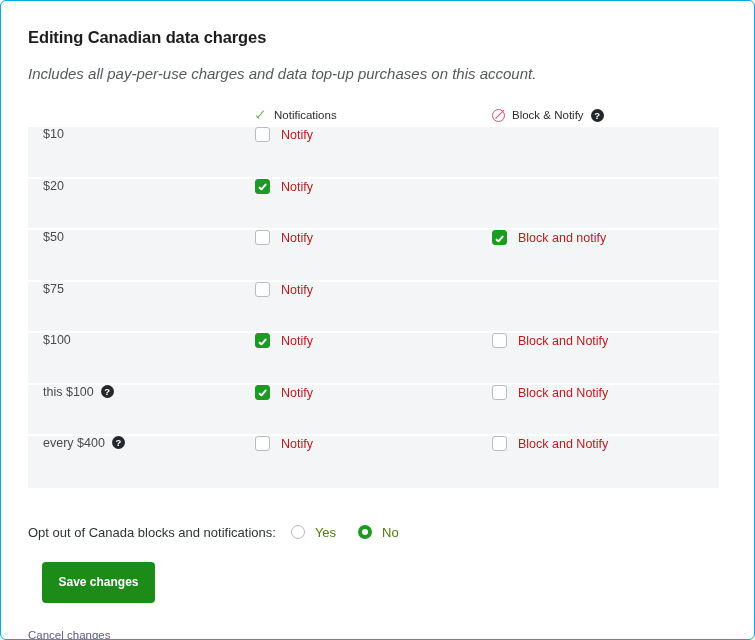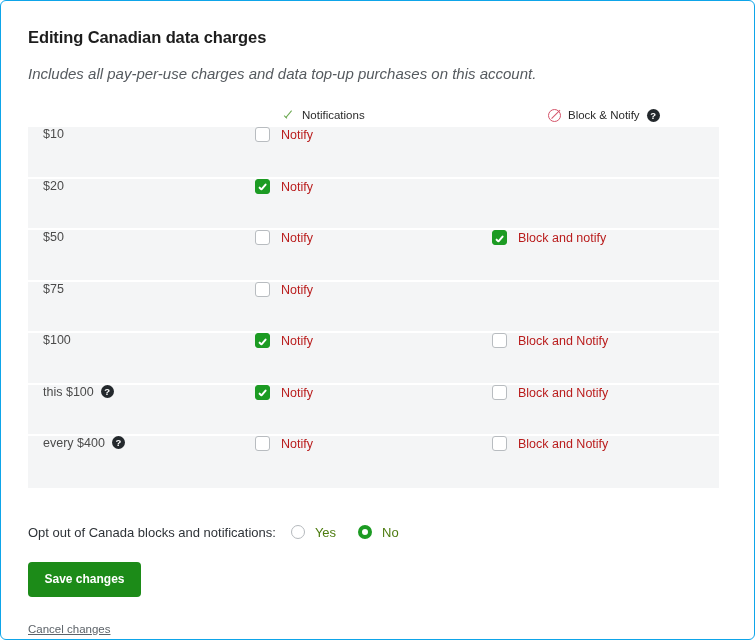--- a/index.html
+++ b/index.html
@@ -47,21 +47,20 @@
   .table {
     margin-top: 21px;
     width: 691px;
   }
 
   .thead {
     display: flex;
     align-items: center;
     height: 24px;
     padding-left: 0;
-    gap: 28px;
   }
 
   .col-amount   { width: 212px; flex: 0 0 212px; }
   .col-notify   { width: 242px; flex: 0 0 242px; }
   .col-block    { width: 237px; flex: 0 0 237px; }
 
   .th {
     display: flex;
     align-items: center;
     font-size: 11.5px;
@@ -231,30 +230,31 @@
   .radio-text {
     font-size: 13px;
     color: #4d7c0f;
     margin-left: 10px;
   }
 
   
   .btn-save {
     margin-top: 22px;
     width: 113px;
-    height: 35px;
+    height: 41px;
     background: #1c8b18;
     color: #ffffff;
     font-size: 12px;
     font-weight: bold;
     border: none;
     border-radius: 4px;
     cursor: pointer;
     font-family: "Liberation Sans", sans-serif;
     display: block;
+    margin-left: 14px;
   }
 
   .cancel-link {
     display: inline-block;
     margin-top: 26px;
     font-size: 11.5px;
     color: #5d6369;
     text-decoration: underline;
     cursor: pointer;
   }

